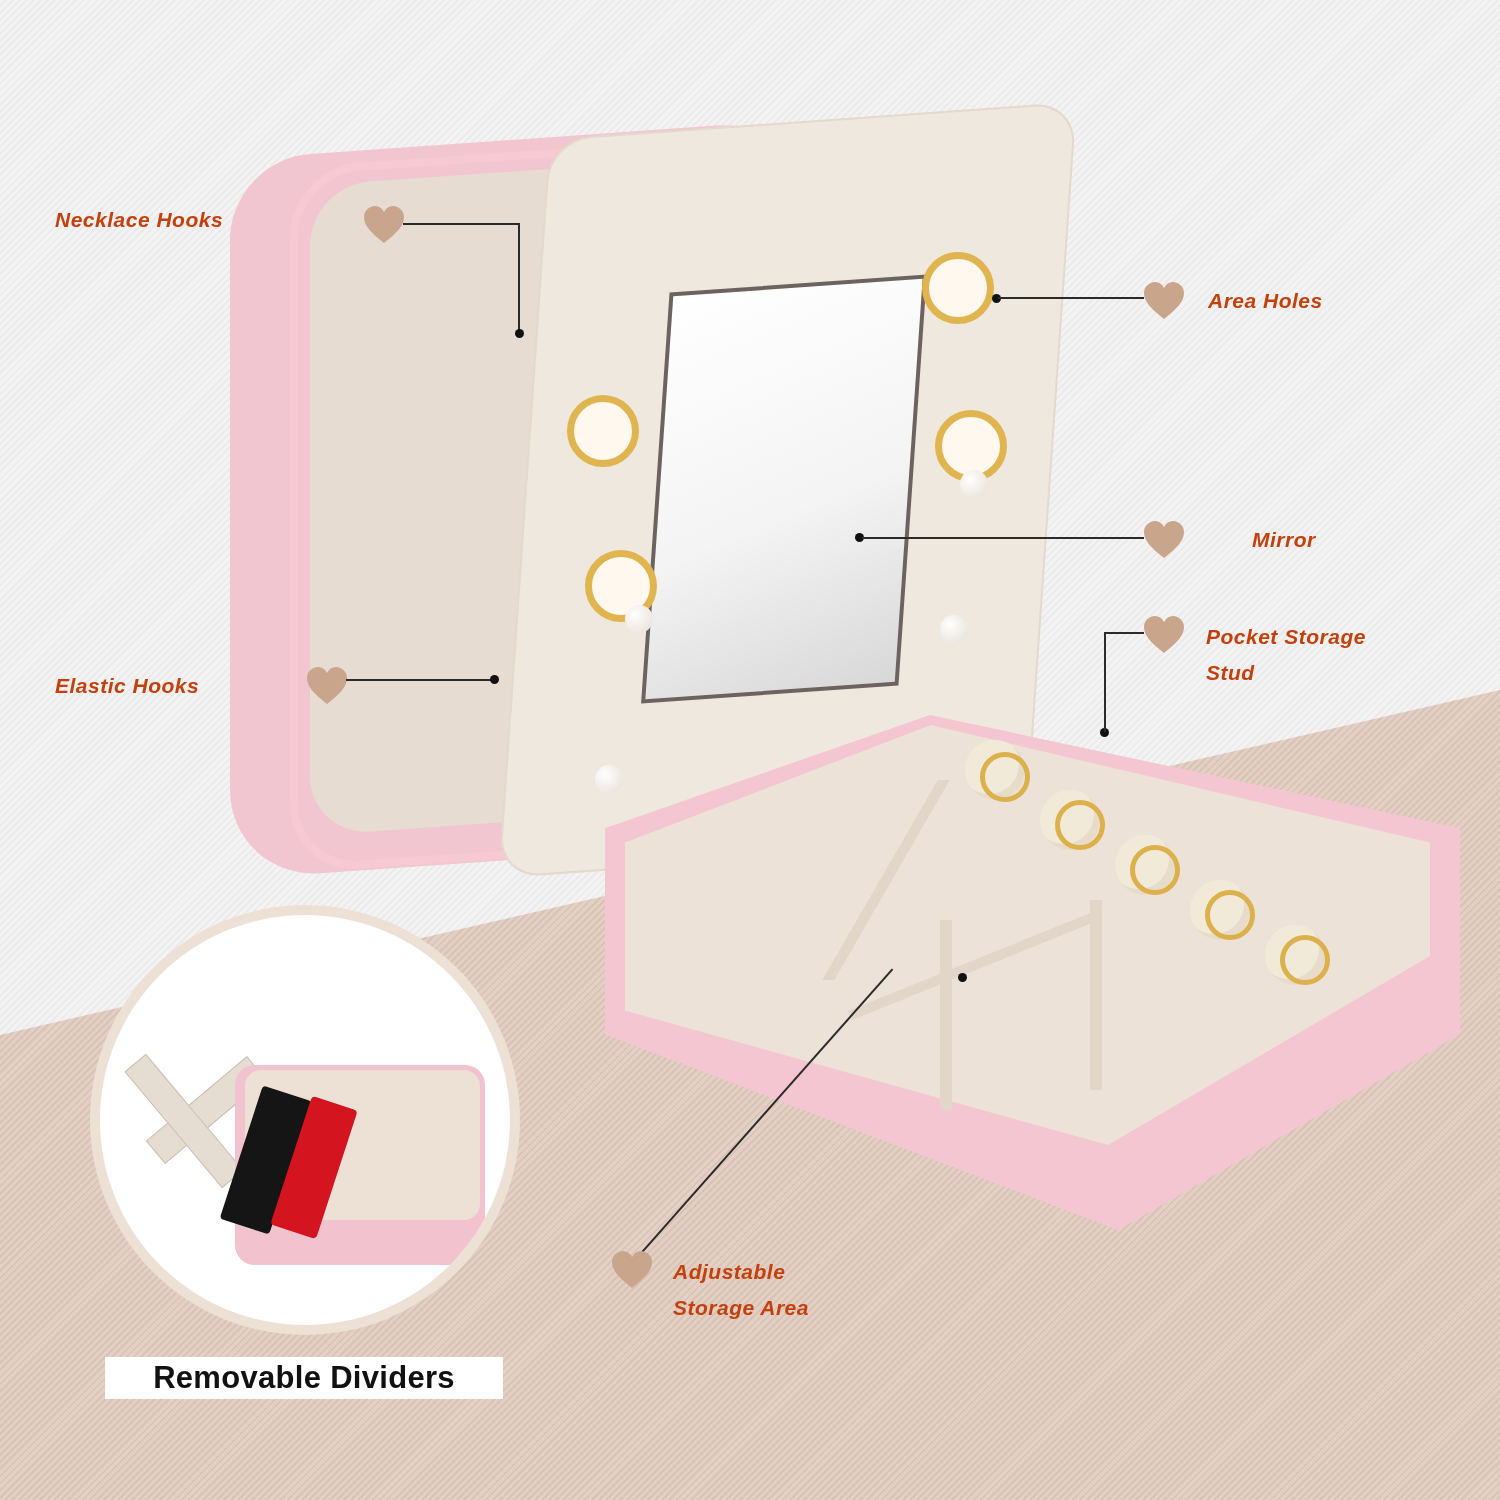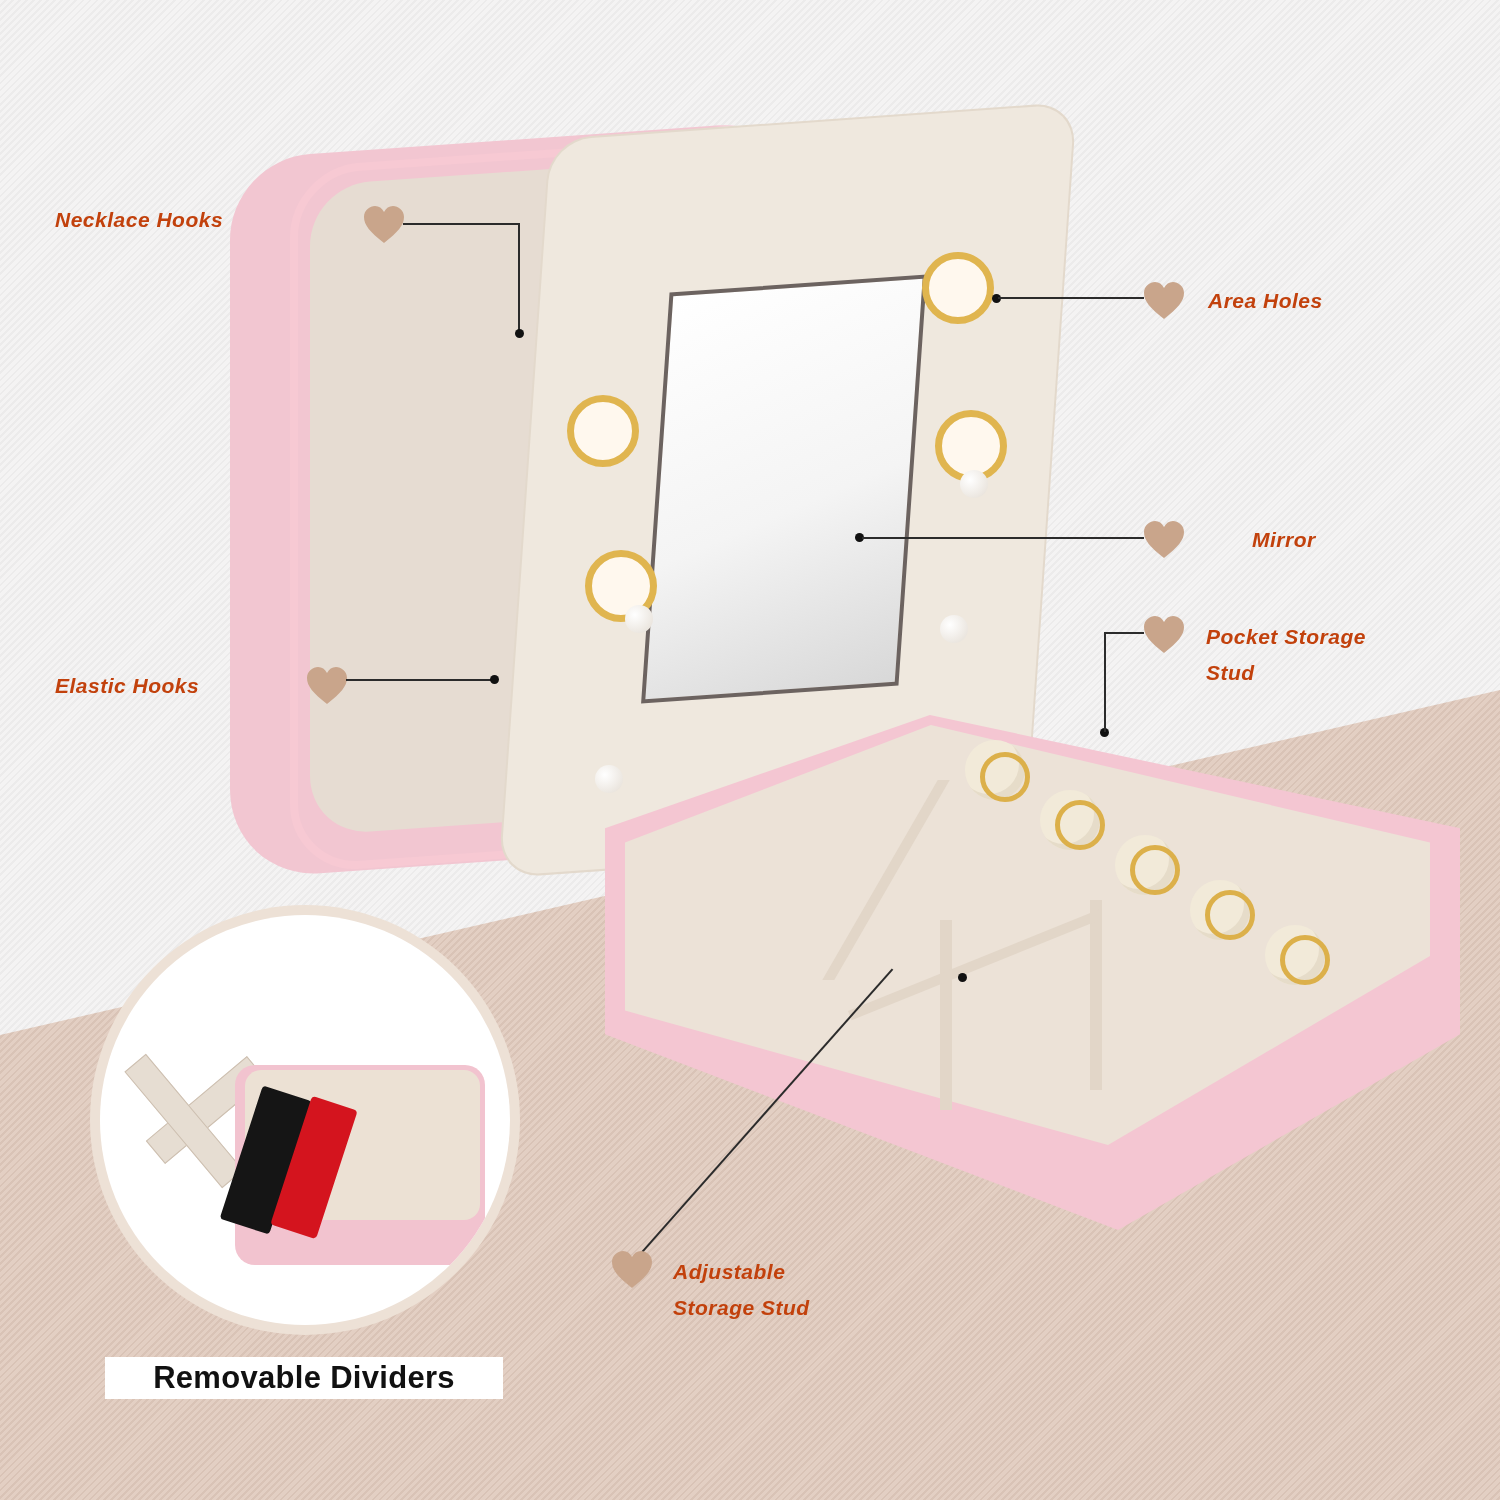--- a/index.html
+++ b/index.html
@@ -168,13 +168,13 @@
 <div class="dot" style="left:490px;top:675px;"></div>
 
 <div class="dot" style="left:958px;top:973px;"></div>
 <div class="line" style="left:640px;top:1253px;width:380px;height:2px;transform-origin:0 0;transform:rotate(-48.5deg);"></div>
 <div class="heart" style="left:610px;top:1250px;">
   <svg viewBox="0 0 44 40">
       <path d="M22 38 C8 27 2 20 2 12 C2 5 8 1 13 1 C17 1 20 3 22 7 C24 3 27 1 31 1 C36 1 42 5 42 12 C42 20 36 27 22 38Z" fill="#c9a58b"></path>
     </svg>
 </div>
 <div class="label" style="left:673px;top:1254px;">Adjustable</div>
-<div class="label" style="left:673px;top:1290px;">Storage Stud</div>
+<div class="label" style="left:673px;top:1290px;">Storage Area</div>
 
 </body></html>

